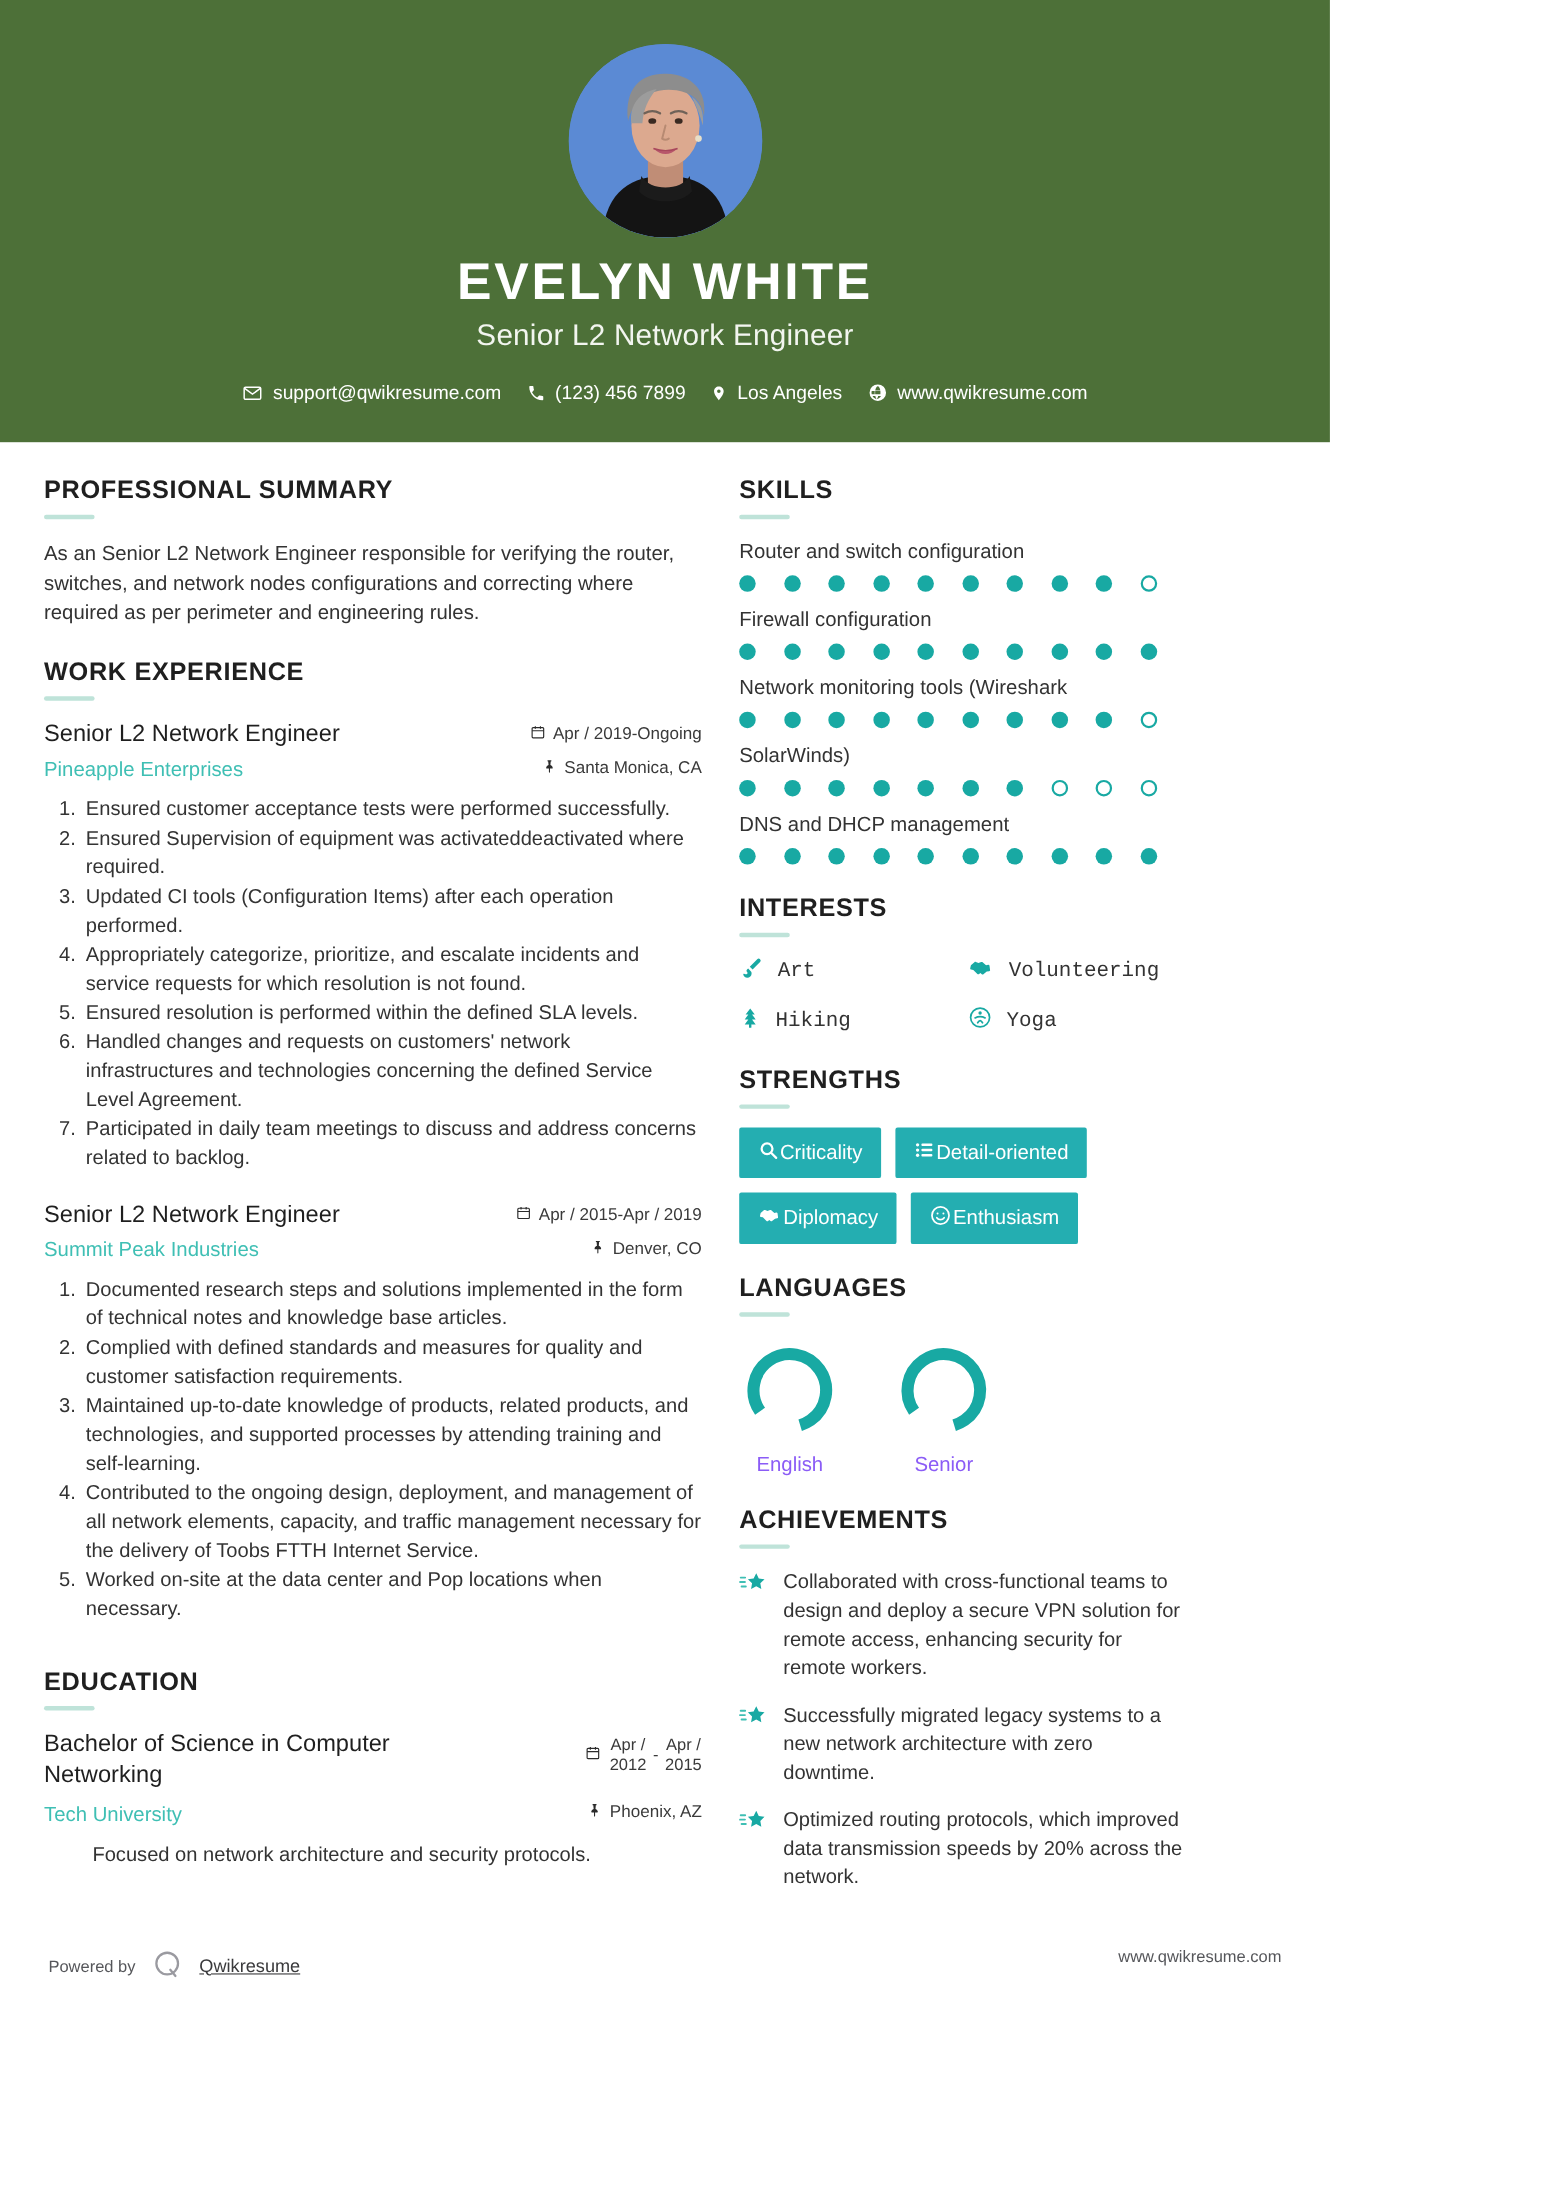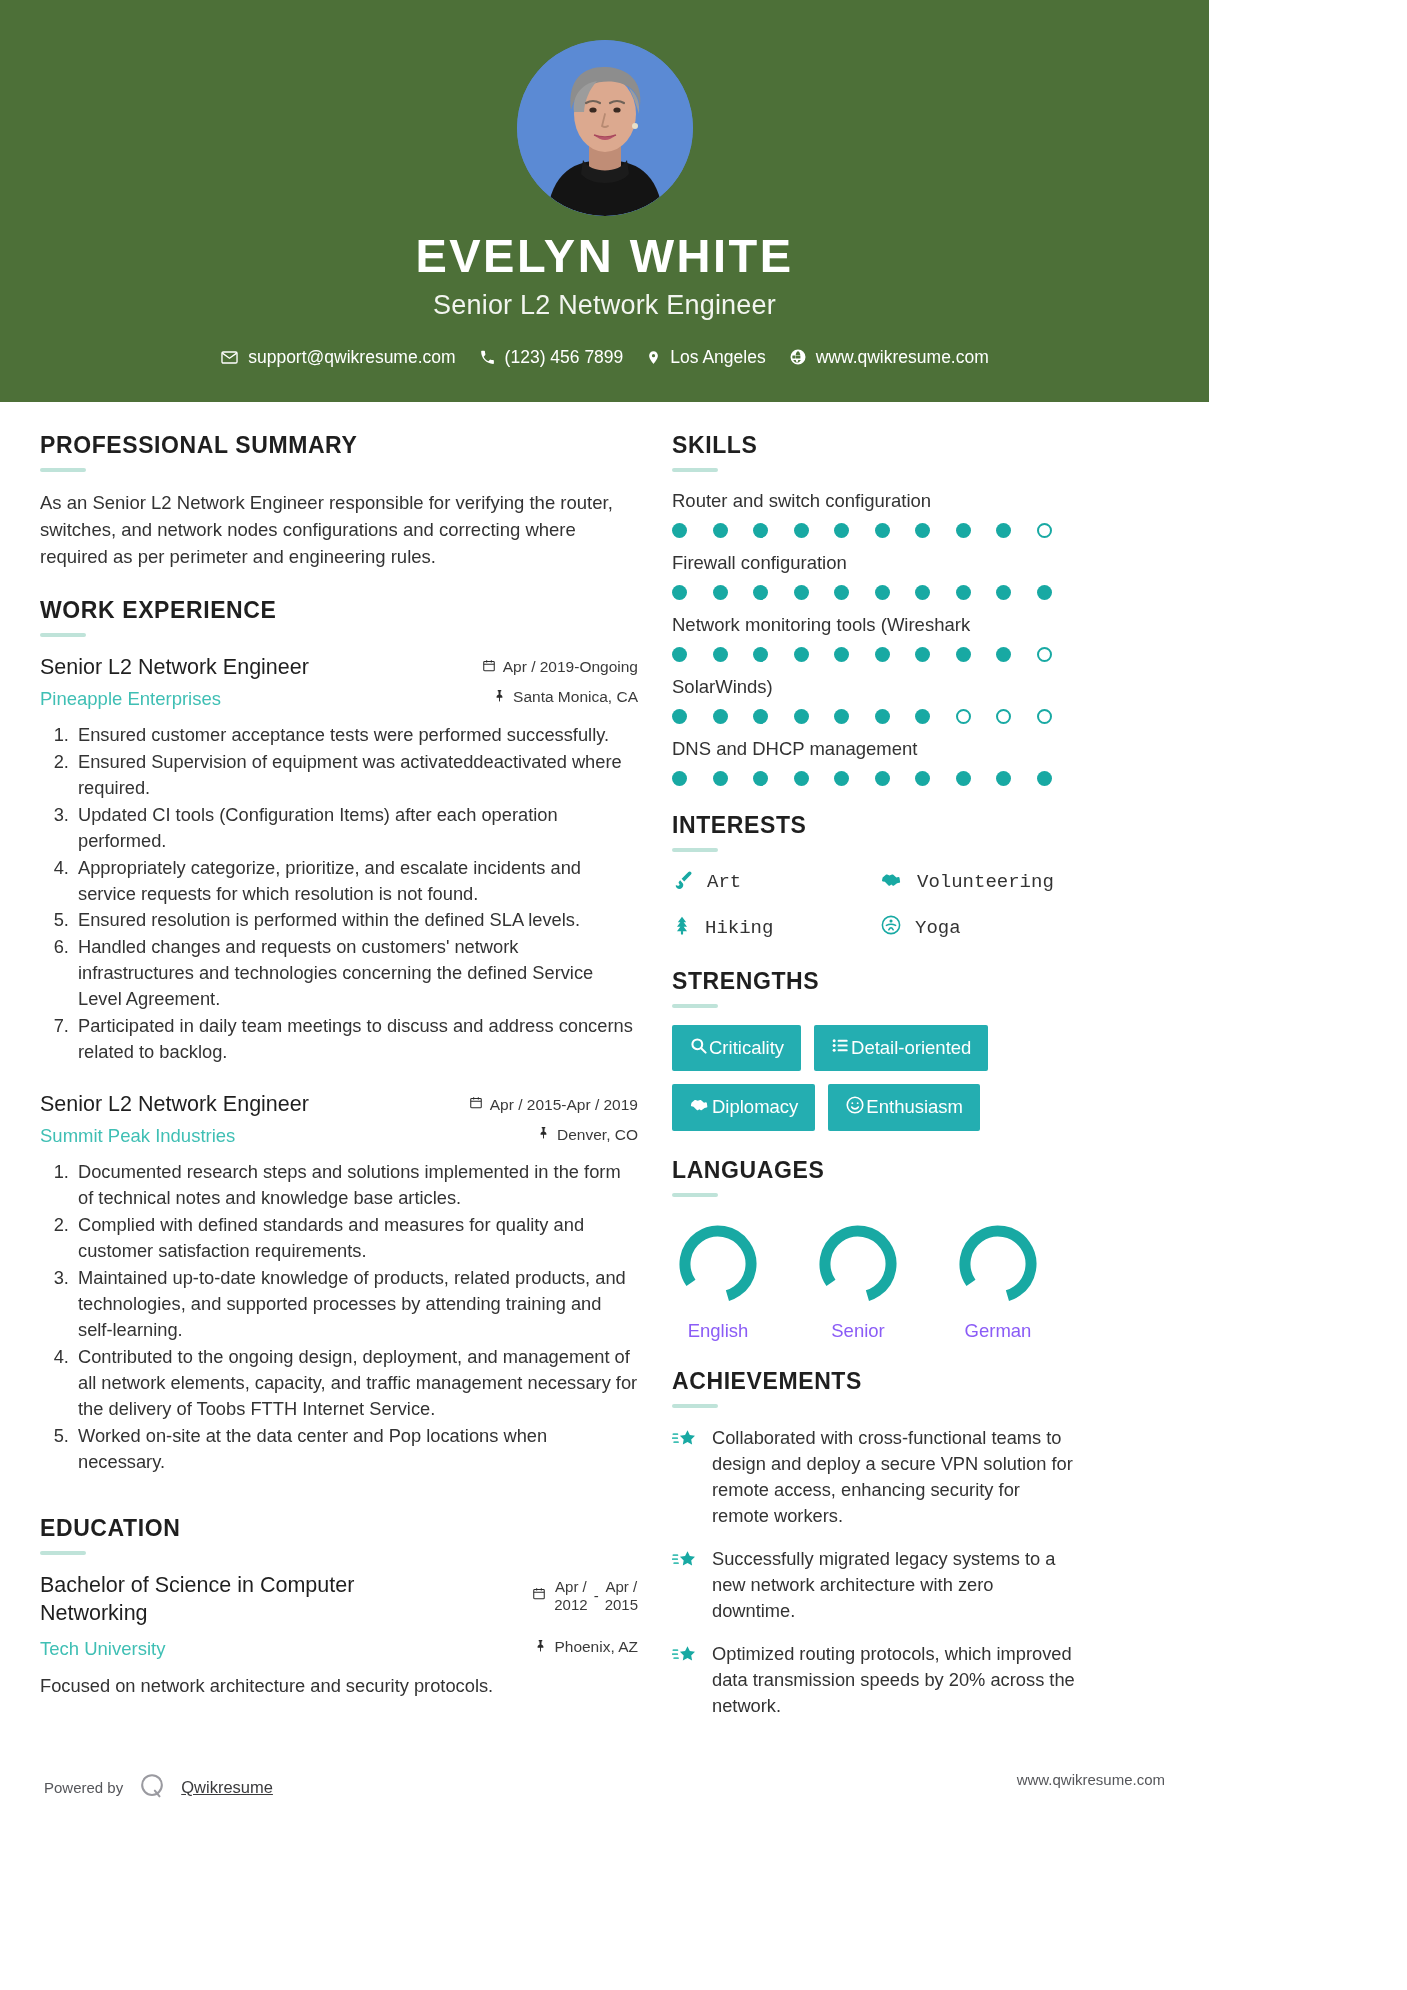--- a/index.html
+++ b/index.html
@@ -107,21 +107,21 @@
     color:#333;
     margin-bottom:1px;
     padding-left:4px;
   }
 
   
   .edu-head { display:flex; justify-content:space-between; align-items:flex-start; }
   .edu-left { flex:1 1 auto; padding-right:12px; max-width:360px;}
   .edu-degree { font-size:21.5px; color:#1f1f1f; line-height:1.3; }
   .edu-org { font-size:18.5px; color:#3fbfb4; margin-top:10px; }
-  .edu-desc { font-size:18.3px; color:#333; margin-top:13px; line-height:1.45;}
+  .edu-desc { font-size:18.3px; color:#333; margin-top:13px; line-height:1.45;margin-left:44px;}
   .edu-meta { flex:0 0 auto; text-align:right; padding-top:6px; }
   .edu-dates { display:flex; align-items:center; justify-content:flex-end; gap:8px; }
   .edu-date-stack {
     font-size:15px; line-height:1.2; text-align:center; color:#3a3a3a;
   }
   .edu-dash { font-size:15px; color:#3a3a3a; margin:0 -2px; align-self:center;}
 
   
   .skill-name { font-size:18.5px; color:#333; margin-bottom:10px; line-height:1.3;}
   .dots { display:flex; gap:0; margin-bottom:13px; }
@@ -657,26 +657,20 @@
               <svg width="88" height="88" viewBox="0 0 88 88">
                 <circle cx="44" cy="44" r="33" fill="none" stroke="#18a9a3" stroke-width="11" stroke-linecap="butt" stroke-dasharray="165.8760921095411 207.34511513692635" transform="rotate(-215 44 44)"></circle>
               </svg>
               <div class="lang-name">English</div>
             </div>
             <div class="lang">
               <svg width="88" height="88" viewBox="0 0 88 88">
                 <circle cx="44" cy="44" r="33" fill="none" stroke="#18a9a3" stroke-width="11" stroke-linecap="butt" stroke-dasharray="165.8760921095411 207.34511513692635" transform="rotate(-215 44 44)"></circle>
               </svg>
               <div class="lang-name">Senior</div>
-            </div>
-            <div class="lang">
-              <svg width="88" height="88" viewBox="0 0 88 88">
-                <circle cx="44" cy="44" r="33" fill="none" stroke="#18a9a3" stroke-width="11" stroke-linecap="butt" stroke-dasharray="165.8760921095411 207.34511513692635" transform="rotate(-215 44 44)"></circle>
-              </svg>
-              <div class="lang-name">German</div>
             </div>
           </div>
       </div>
 
       <div class="sec">
         <div class="sec-title">ACHIEVEMENTS</div>
         <div class="sec-rule"></div>
         <div class="ach">
           <span class="ach-icon">
             <svg width="26" height="24" viewBox="0 0 26 24" fill="none">

